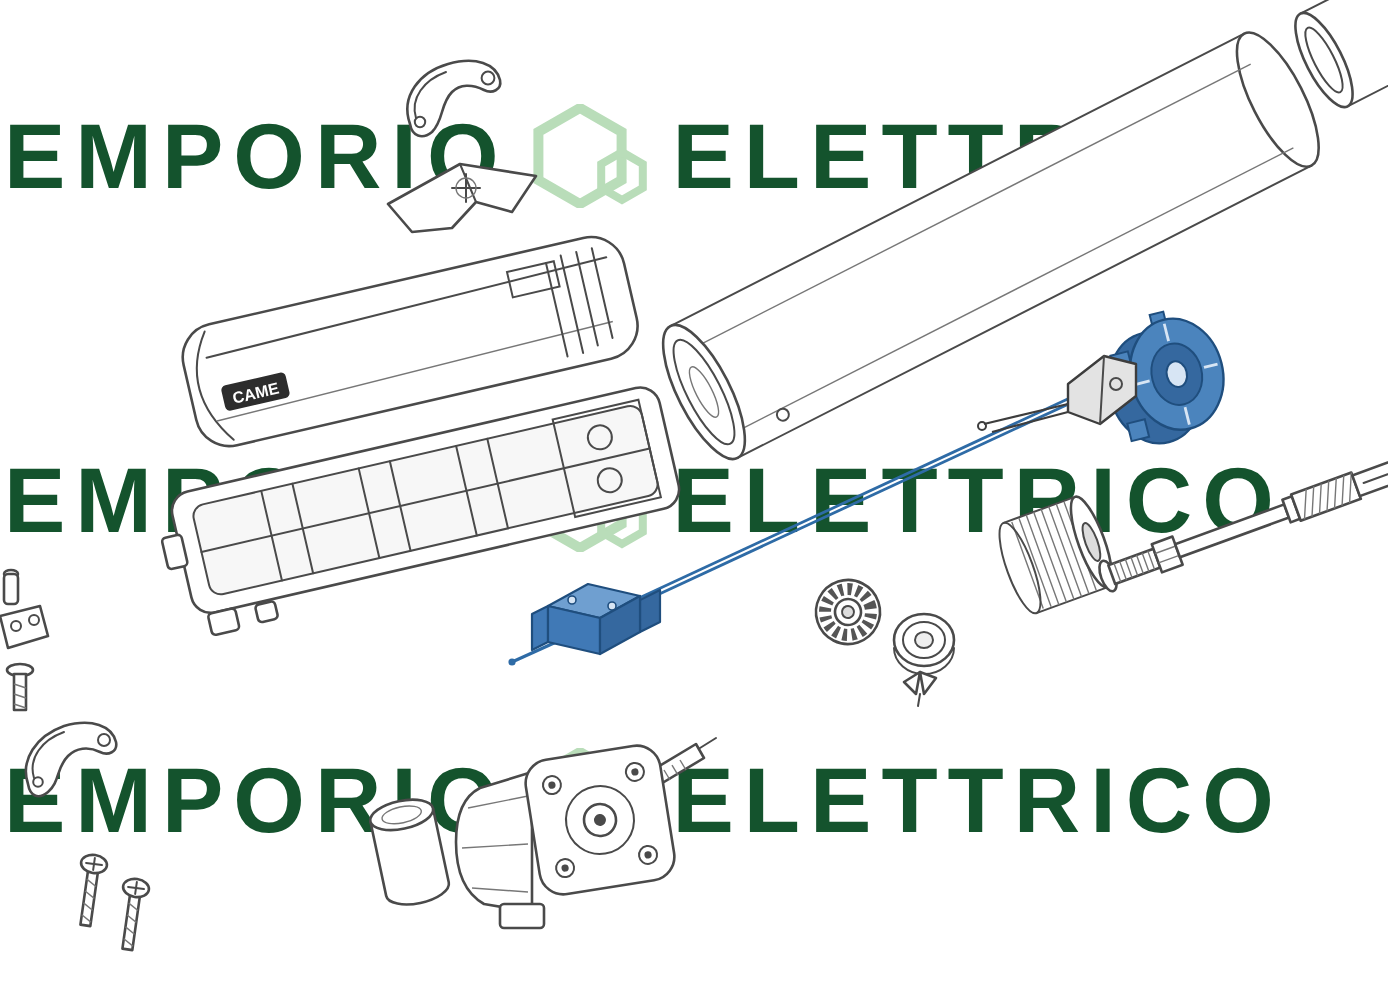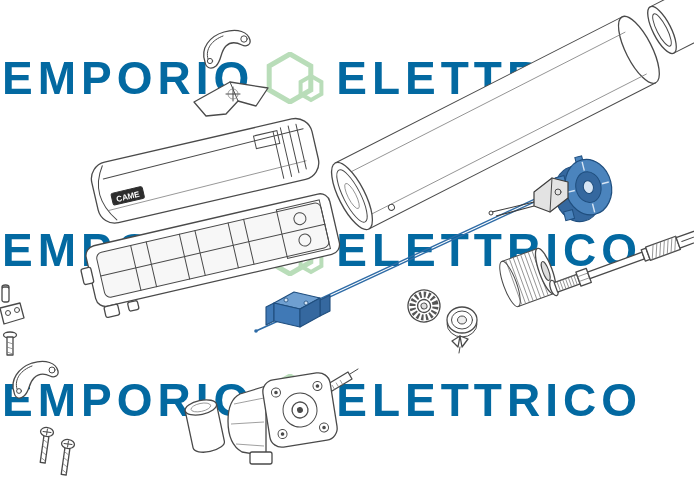--- a/index.html
+++ b/index.html
@@ -3,21 +3,21 @@
 <meta charset="utf-8">
 <style>
   html,body{margin:0;padding:0;background:#ffffff;}
   .canvas{
     position:relative;width:694px;height:500px;background:#ffffff;
     overflow:hidden;font-family:"Liberation Sans",sans-serif;
   }
   .wm-layer{position:absolute;inset:0;z-index:1;}
   .wm-row{
     position:absolute;left:2px;display:flex;align-items:center;gap:10px;
-    color:#0369a1;font-weight:bold;font-size:46px;line-height:1;
+    color:#14532d;font-weight:bold;font-size:46px;line-height:1;
     letter-spacing:5px;white-space:nowrap;
   }
   .wm-row.r1{top:52px;} .wm-row.r2{top:224px;} .wm-row.r3{top:374px;}
   .wm-hex{flex:0 0 auto;display:block;}
   svg.diagram{position:absolute;left:0;top:0;z-index:2;}
   .ln{stroke:#4a4a4a;stroke-width:1.3;fill:#ffffff;stroke-linejoin:round;stroke-linecap:round;}
   .ln2{stroke:#4a4a4a;stroke-width:1;fill:none;stroke-linecap:round;}
   .thin{stroke:#777;stroke-width:.7;fill:none;}
   .blu{stroke:#1f4e7e;stroke-width:1.1;stroke-linejoin:round;}
 </style>

